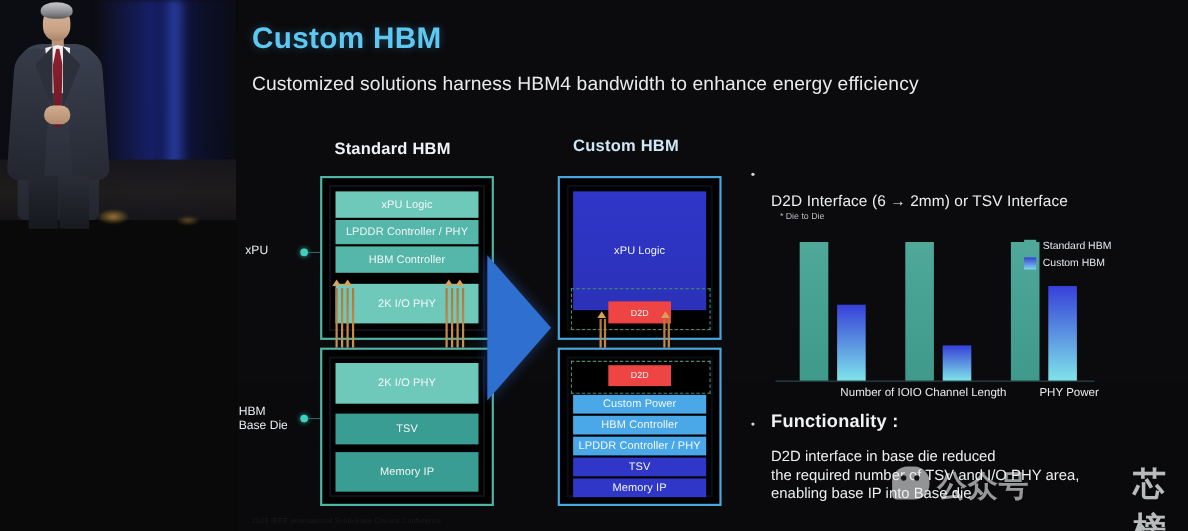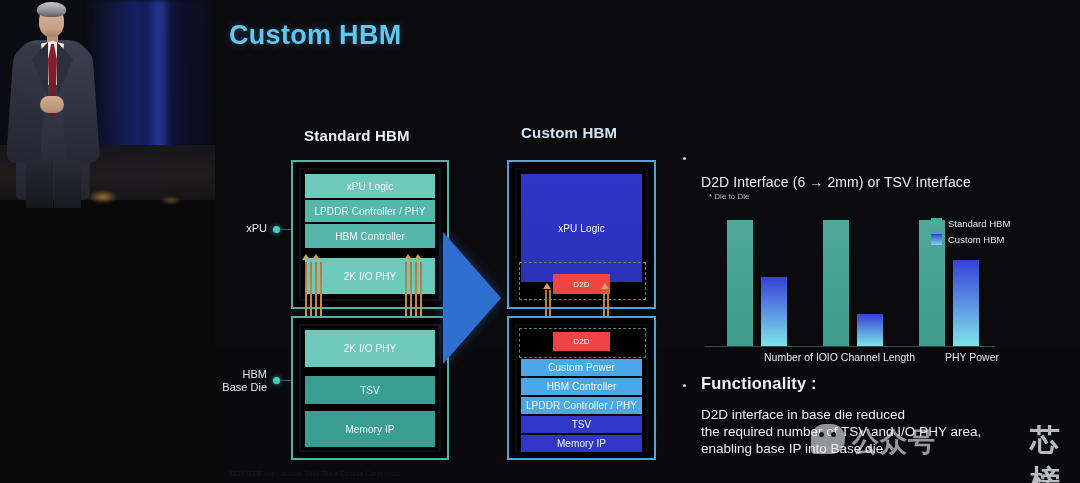--- a/index.html
+++ b/index.html
@@ -82,21 +82,21 @@
   
   .chipB{position:absolute;border:2px solid #49a7de;background:#000;}
   .chipB-in{position:absolute;inset:6px;border:2px solid #0c0c14;background:#000;}
   .blue-xpu{background:linear-gradient(180deg,#2f36c8,#2b31b8);}
   .blue-l{background:#4aa8e8;}
   .blue-d{background:#2f36c8;}
   .blue-d2d{background:#ef4444;}
   .dashbox{position:absolute;border:1px dashed #4a8f6c;}
 
   
-  .lbl{position:absolute;font-size:11px;color:#e7ebee;text-align:right;line-height:13px;}
+  .lbl{position:absolute;font-size:11px;color:#e7ebee;line-height:13px;}
   .dot{position:absolute;width:7px;height:7px;border-radius:50%;background:#3fd0c0;
      box-shadow:0 0 5px rgba(60,210,195,.8);}
   .leader{position:absolute;height:1px;background:#3a5f66;}
 
   
   .bullet{position:absolute;font-size:16.5px;font-weight:bold;color:#f0f2f4;letter-spacing:.2px;}
   .bdot{position:absolute;width:3px;height:3px;border-radius:50%;background:#cfd4d8;}
   .sub1{position:absolute;font-size:14px;color:#eceef0;letter-spacing:.1px;}
   .tiny{position:absolute;font-size:8px;color:#b9bec3;}
   .body{position:absolute;font-size:13.5px;color:#eceef0;line-height:17.5px;}
@@ -150,20 +150,21 @@
     <div class="p-hands"></div>
     <div class="p-head"></div>
     <div class="p-hair"></div>
     <div class="p-legL"></div>
     <div class="p-legR"></div>
   </div>
 
   <div class="slide">
 
     <div class="s-title">Custom HBM</div>
+    <div class="s-sub">Customized solutions harness HBM4 bandwidth to enhance energy efficiency</div>
 
     <div class="col-title c1">Standard HBM</div>
     <div class="col-title c2">Custom HBM</div>
 
     <div class="lbl" style="left:8px;top:222px;width:44px;">xPU</div>
     <div class="dot" style="left:58px;top:226px;"></div>
     <div class="leader" style="left:65px;top:229px;width:20px;"></div>
 
     <div class="lbl" style="left:2px;top:368px;width:50px;">HBM</div>
     <div class="lbl" style="left:2px;top:381px;width:50px;">Base Die</div>

